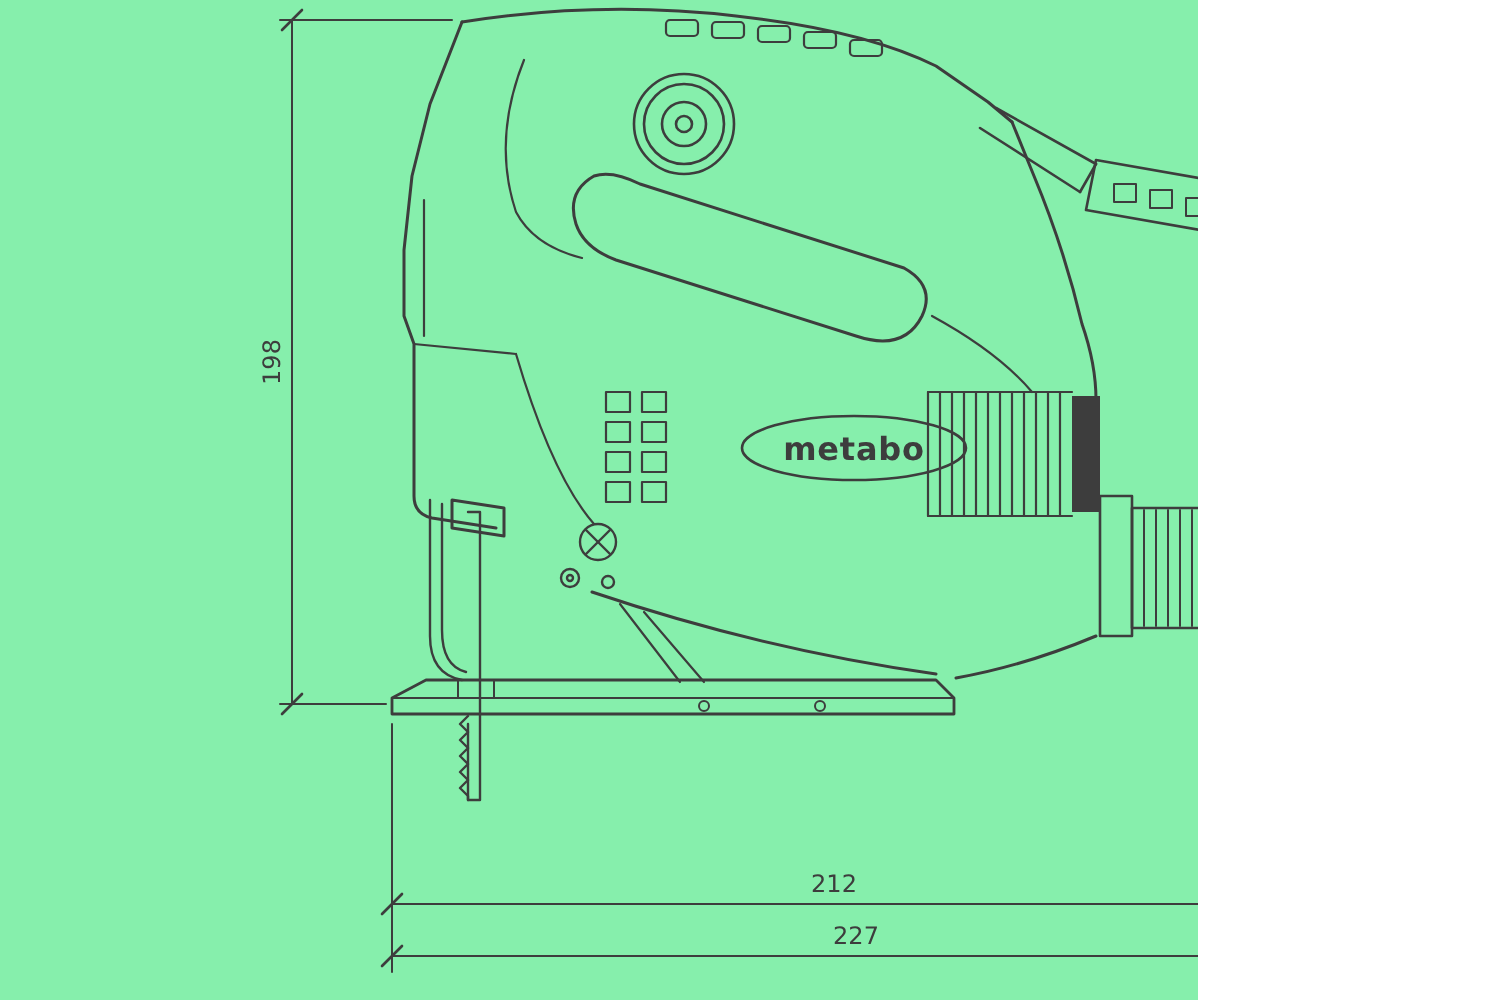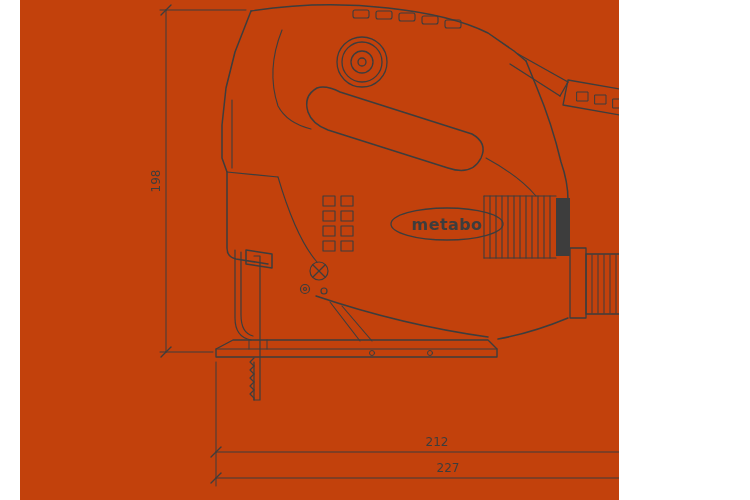--- a/index.html
+++ b/index.html
@@ -1,20 +1,19 @@
 <!DOCTYPE html>
 <html><head>
 <meta charset="utf-8">
 <style>
   html, body { margin: 0; padding: 0; background: #ffffff; }
   .canvas {
-    width: 599px; height: 500px; position: relative; background: #c2410c;
+    width: 599px; height: 500px; position: relative; background: #86efac;
     font-family: "DejaVu Sans", "Liberation Sans", sans-serif;
     overflow: hidden;
-    margin-left: 20px;
   }
   svg { display: block; }
   .dim-text {
     font-family: "DejaVu Sans", "Liberation Sans", sans-serif;
     font-size: 12px;
   }
   .brand-text {
     font-family: "DejaVu Sans", "Liberation Sans", sans-serif;
     font-size: 16px;
     font-weight: 800;

